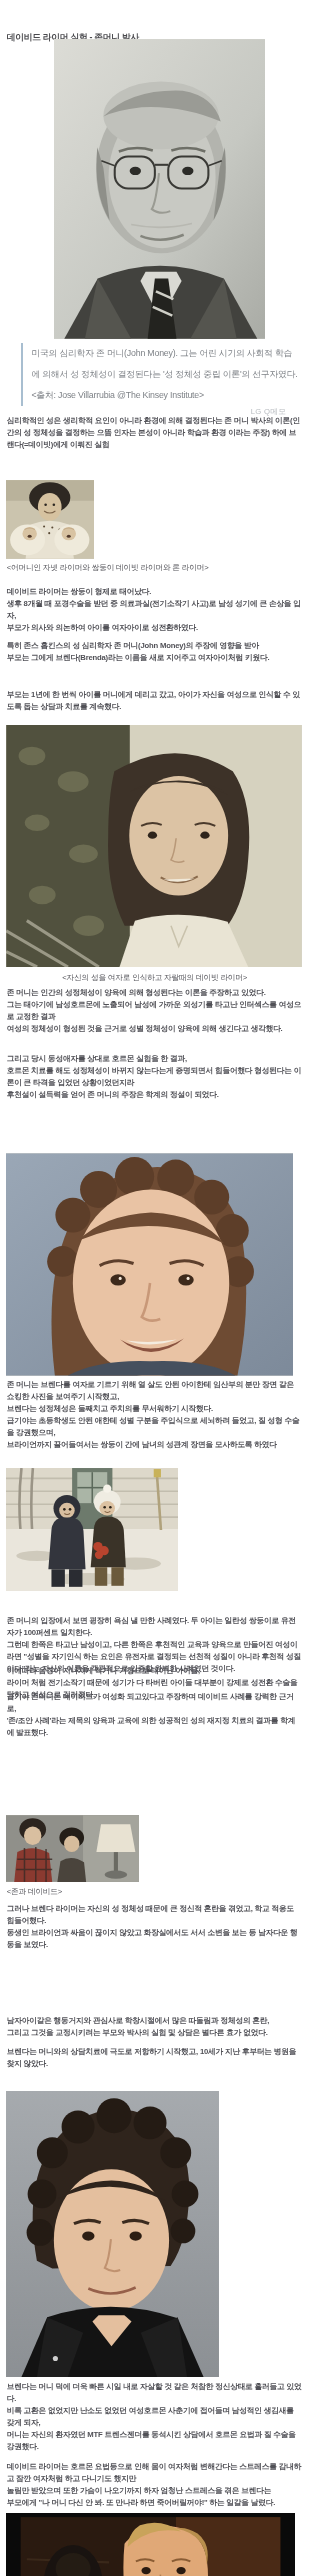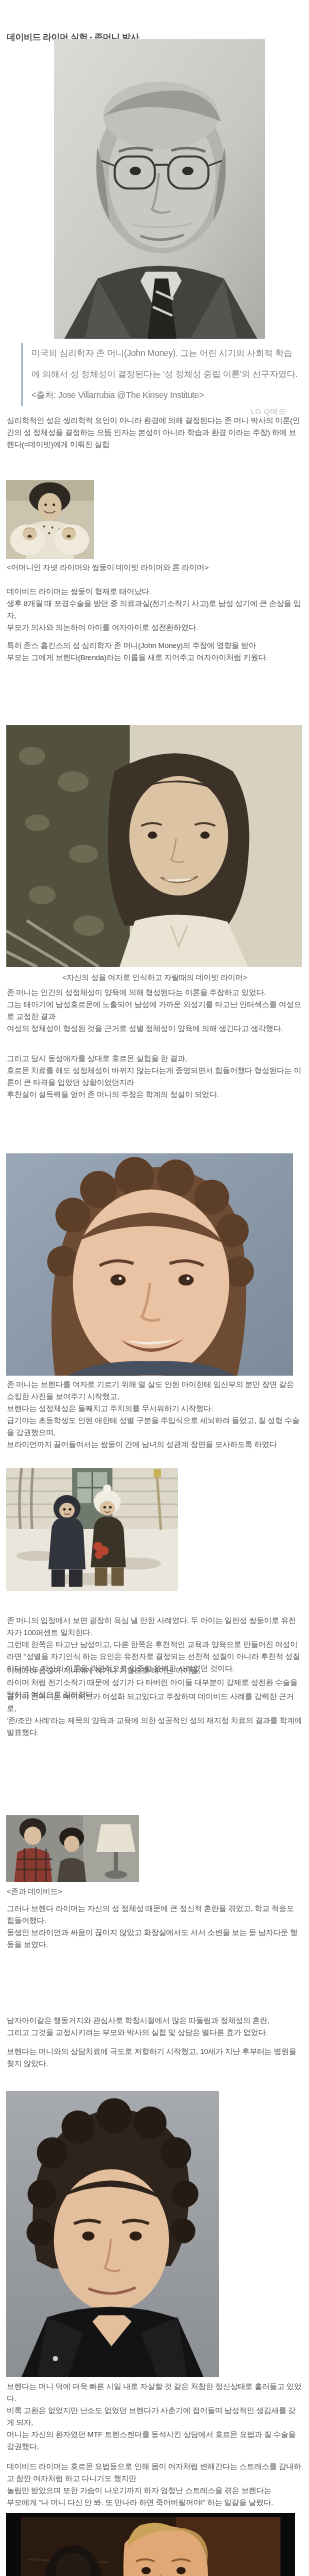--- a/index.html
+++ b/index.html
@@ -4,21 +4,21 @@
 <style>
   html,body{margin:0;padding:0;background:#ffffff;}
   body{font-family:"Liberation Sans","DejaVu Sans",sans-serif;}
   #page{position:relative;width:309px;height:3355px;background:#ffffff;overflow:hidden;}
   .post-title{position:absolute;left:6.7px;top:8.2px;font-size:8.8px;font-weight:700;color:#4a4a4e;letter-spacing:-0.3px;margin-top:24px;}
   .photo{position:absolute;overflow:hidden;background:#d8d8d2;}
   .photo svg{display:block;}
   .quote-block{position:absolute;left:20.6px;top:343px;width:277px;border-left:2.6px solid #a8bed0;padding-left:8.8px;box-sizing:border-box;}
   .quote-text{font-size:8.8px;line-height:21px;color:#7e8287;letter-spacing:-0.2px;white-space:pre-line;word-break:break-all;}
   .watermark{position:absolute;right:11.3px;top:64px;font-size:7.7px;color:#b8bcc0;letter-spacing:0.3px;}
-  .para{position:absolute;left:6.7px;width:296px;font-size:7.7px;line-height:12px;color:#515157;letter-spacing:-0.2px;white-space:pre-line;word-break:break-all;}
+  .para{position:absolute;left:6.7px;width:296px;font-size:7.7px;line-height:12px;color:#515157;letter-spacing:-0.2px;white-space:pre-line;word-break:break-all;font-weight:bold;}
   .photo-caption{position:absolute;left:6.7px;width:296px;font-size:7.7px;line-height:11.3px;color:#515157;letter-spacing:-0.2px;word-break:break-all;}
 </style>
 </head>
 <body>
 
 <div id="page">
 
   <div class="post-title">데이비드 라이머 실험 - 존머니 박사</div>
 
   <div class="photo" style="left:54px;top:39px;width:211px;height:300px;">
@@ -95,20 +95,21 @@
       <path d="M112 96 Q122 90 132 96" stroke="#c2a986" stroke-width="2" fill="none"></path>
     </svg>
   </div>
   <div class="photo-caption" style="top:562px;">&lt;어머니인 자넷 라이머와 쌍둥이 데이빗 라이머와 론 라이머&gt;</div>
 
   <div class="para" style="top:586px;">데이비드 라이머는 쌍둥이 형제로 태어났다.
 생후 8개월 때 포경수술을 받던 중 의료과실(전기소작기 사고)로 남성 성기에 큰 손상을 입자,
 부모가  의사와 의논하여 아이를 여자아이로 성전환하였다.</div>
   <div class="para" style="top:640px;">특히 존스 홉킨스의 성 심리학자 존 머니(John Money)의 주장에 영향을 받아
 부모는 그에게 브렌다(Brenda)라는 이름을 새로 지어주고 여자아이처럼 키웠다.</div>
+  <div class="para" style="top:689px;">부모는 1년에 한 번씩 아이를 머니에게 데리고 갔고, 아이가 자신을 여성으로 인식할 수 있도록 돕는 상담과 치료를 계속했다.</div>
 
   <div class="photo" style="left:6.2px;top:725px;width:296px;height:242px;">
     <svg width="296" height="242" viewBox="0 0 574 470" xmlns="http://www.w3.org/2000/svg">
       <rect width="574" height="470" fill="#d6d2bf"></rect>
       <rect width="240" height="470" fill="#51513e"></rect>
       <g fill="#6c6c52">
         <ellipse cx="50" cy="60" rx="26" ry="18"></ellipse>
           <ellipse cx="130" cy="110" rx="30" ry="20"></ellipse>
           <ellipse cx="60" cy="190" rx="24" ry="16"></ellipse>
         <ellipse cx="150" cy="250" rx="28" ry="18"></ellipse>
@@ -298,21 +299,21 @@
       <path d="M160 384 Q205 404 252 382" stroke="#96604a" stroke-width="5" fill="none"></path>
       <path d="M30 556 L80 440 Q205 398 334 442 L384 556 Z" fill="#131313"></path>
       <path d="M80 440 L150 470 L120 556 L60 556 Z" fill="#1e1e1e"></path>
       <path d="M334 440 L262 470 L294 556 L352 556 Z" fill="#1e1e1e"></path>
       <polygon points="168,448 205,496 244,448 230,436 180,436" fill="#e4bf9e"></polygon>
       <circle cx="96" cy="520" r="5" fill="#cfcfcf"></circle>
     </svg>
   </div>
 
   <div class="para" style="top:2381px;">브렌다는 머니 덕에 더욱 빠른 시일 내로 자살할 것 같은 처참한 정신상태로 흘러들고 있었다.
-비록 고환은 없었지만 난소도 없었던 브렌다가 사춘기에 접어들며 남성적인 생김새를 갖게 되자,
+비록 고환은 없었지만 난소도 없었던 여성호르몬 사춘기에 접어들며 남성적인 생김새를 갖게 되자,
 머니는 자신의 환자였던 MTF 트렌스젠더를 동석시킨 상담에서 호르몬 요법과 질 수술을 강권했다.</div>
   <div class="para" style="top:2461px;">데이비드 라이머는 호르몬 요법등으로 인해 몸이 여자처럼 변해간다는 스트레스를 감내하고 잠깐 여자처럼 하고 다니기도 했지만
 놀림만 받았으며 또한 가슴이 나오기까지 하자 엄청난 스트레스을 겪은 브렌다는
 부모에게 "나 머니 다신 안 봐. 또 만나라 하면 죽어버릴꺼야!" 하는 일갈을 날렸다.</div>
 
   <div class="photo" style="left:6.2px;top:2513px;width:289px;height:163px;background:#0a0a0a;">
     <svg width="289" height="163" viewBox="0 0 561 317" xmlns="http://www.w3.org/2000/svg">
       <rect width="561" height="317" fill="#0a0a0a"></rect>
       <defs>
         <linearGradient id="bg8" x1="0" y1="0" x2="1" y2="0">

